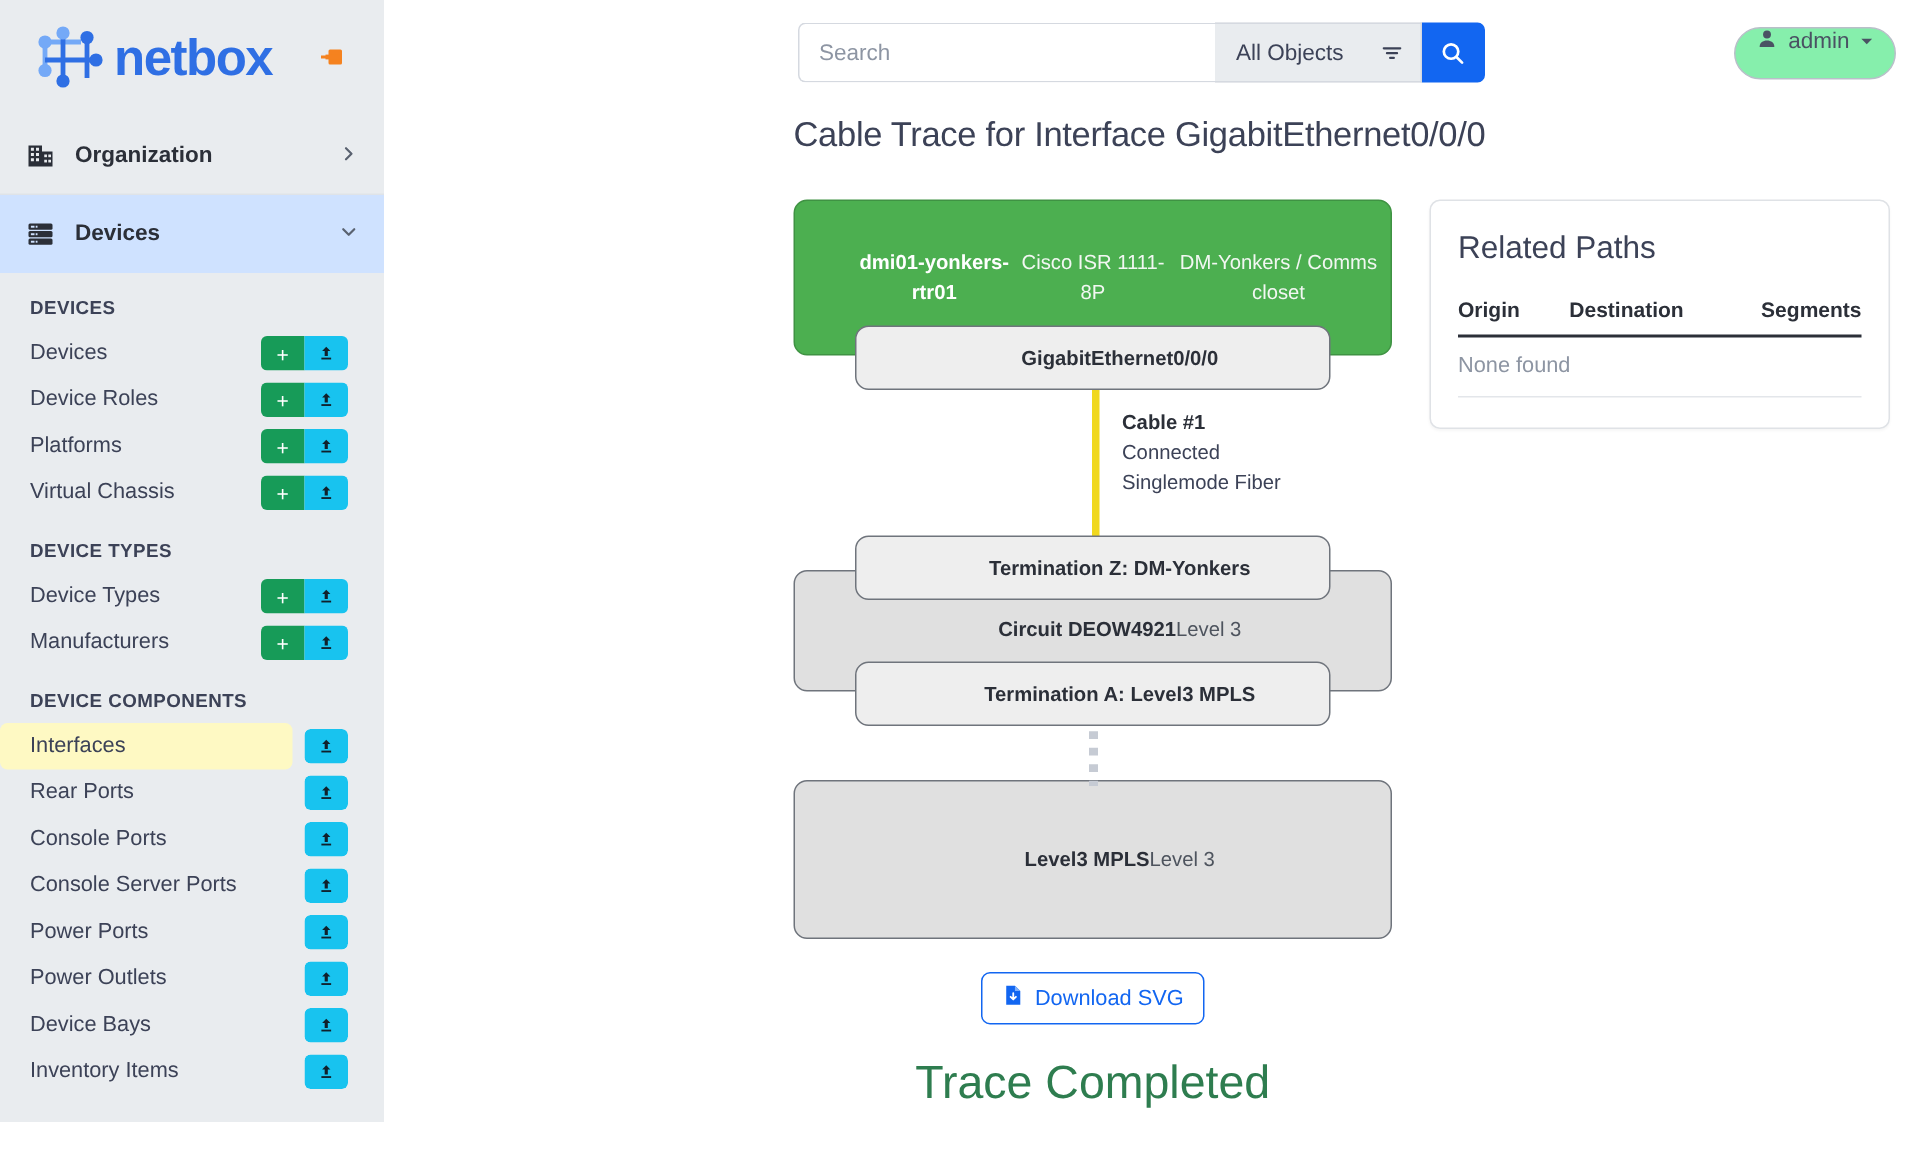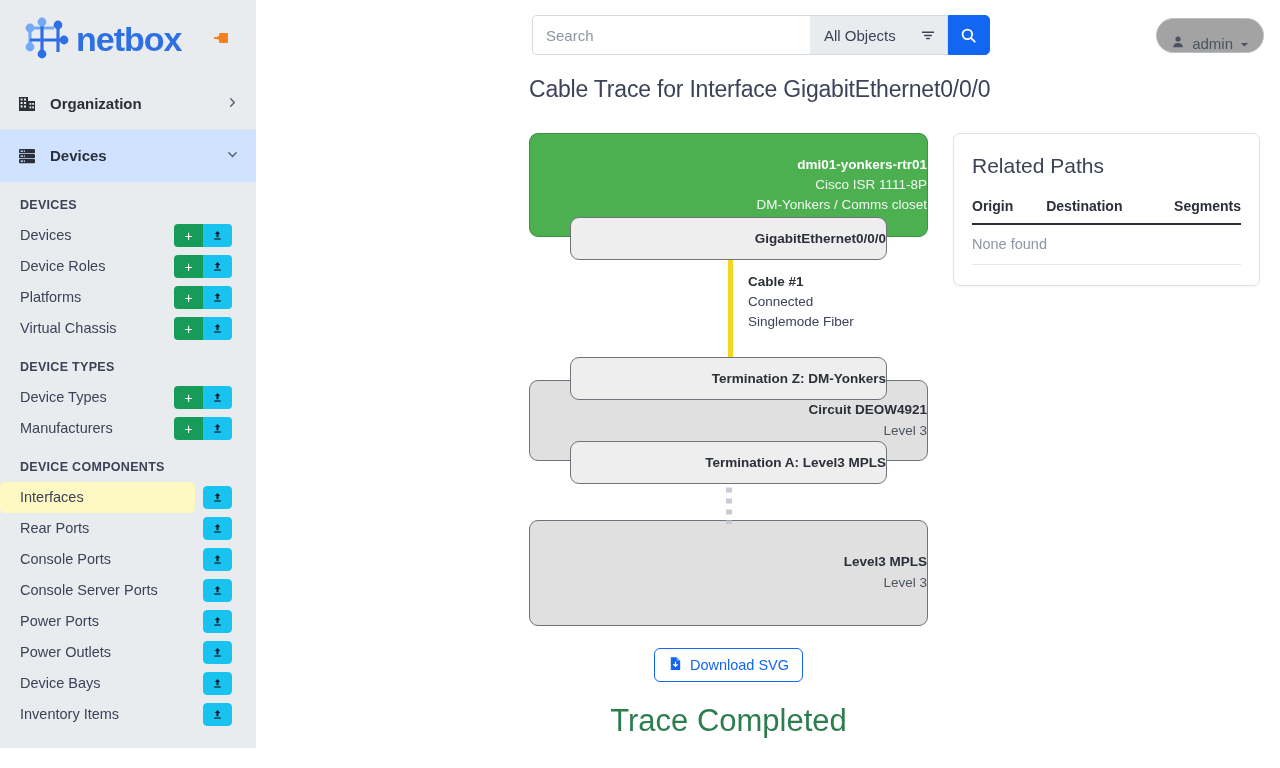--- a/index.html
+++ b/index.html
@@ -118,41 +118,41 @@
     cursor: pointer;
   }
   .search-go {
     display: flex; align-items: center; justify-content: center;
     width: 42px; height: 40px;
     background: #1266f1; border: 1px solid #1266f1;
     border-radius: 0 5px 5px 0; cursor: pointer;
   }
   .user-btn {
     position: absolute; right: 16px; top: 18px;
-    display: flex; align-items: flex-end; gap: 7px;
+    display: flex; align-items: flex-start; gap: 7px;
     height: 35px; padding: 0 14px;
     border: 1px solid #b9bfc9; border-radius: 18px;
-    background: #a3a3a3; font-size: 15px; color: #4a5263;
+    background: #86efac; font-size: 15px; color: #4a5263;
     cursor: pointer;
   }
 
   .page-title {
     font-size: 23px; font-weight: 400; color: #3c4257;
     padding: 6px 0 0 273px; letter-spacing: -0.2px;
   }
 
   .content { display: flex; padding: 30px 20px 0 273px; gap: 25px; }
   .trace-col { flex: 0 0 399px; }
   .paths-col { flex: 1 1 auto; max-width: 566px; }
 
   
   .trace { position: relative; width: 399px; }
   .node {
     border: 1px solid #6f747c; border-radius: 9px;
-    display: flex; flex-direction: column; align-items: flex-end; justify-content: center;
+    display: flex; flex-direction: row; align-items: center; justify-content: center;
     text-align: center;
     padding-left: 36px;
   }
   .node-device {
     width: 399px; height: 104px; background: #4caf50; border-color: #3f9243;
     position: relative; z-index: 1;
   }
   .node-device .n1 { font-size: 13.5px; font-weight: 700; color: #fff; line-height: 1.5; }
   .node-device .n2 { font-size: 13.5px; color: #f2f7f2; line-height: 1.5; }
   .node-term {

